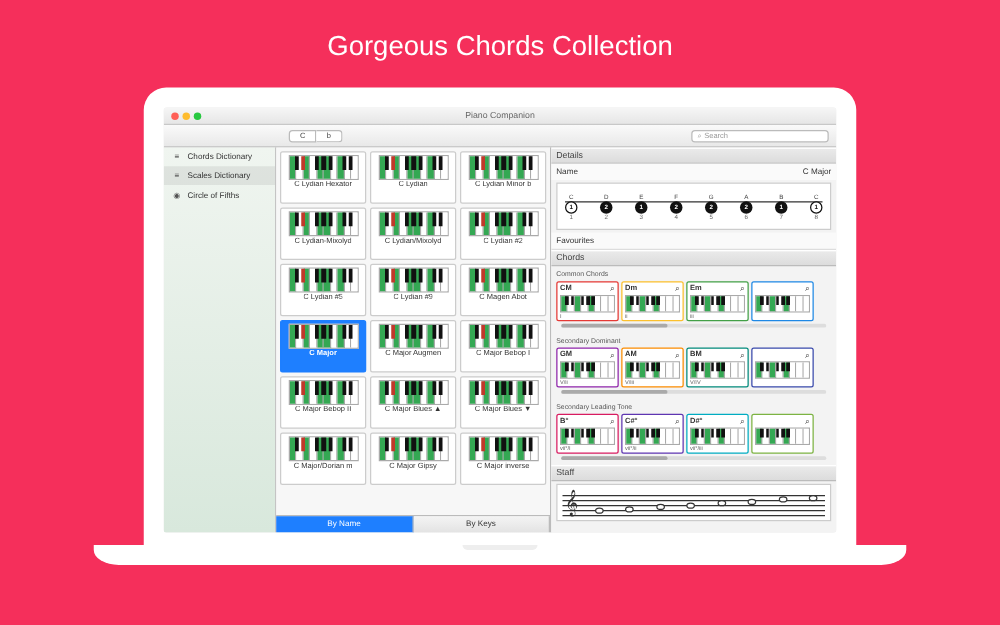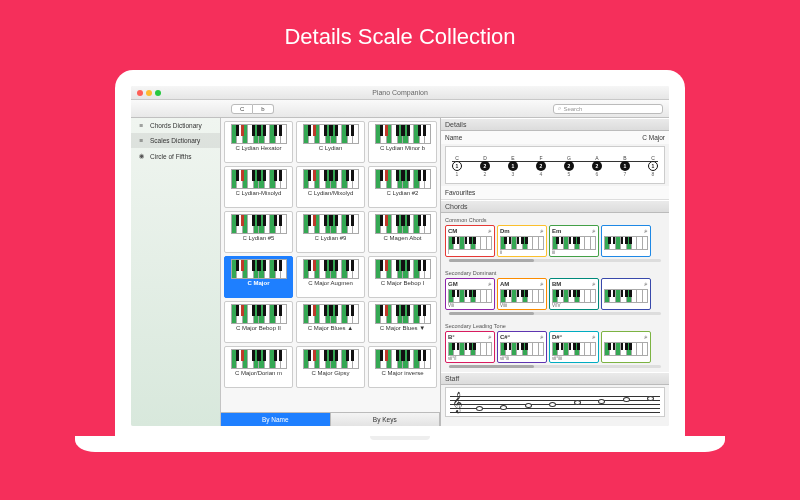--- a/index.html
+++ b/index.html
@@ -167,21 +167,21 @@
 }
 .base::before {
   content:''; position:absolute; left:50%; top:0; transform:translateX(-50%);
   width:60px; height:4px; background:#eee; border-radius:0 0 4px 4px;
 }
 .fav-link { font-size:6.5px; padding:3px 4px; color:#333; background:#fafafa; border-bottom:1px solid #ddd }
 </style>
 </head>
 <body>
 
-<div class="marketing-title">Details Scale Collection</div>
+<div class="marketing-title">Gorgeous Chords Collection</div>
 
 <div class="laptop">
   <div class="screen-bezel">
     <div class="screen">
 
       <div class="titlebar">
         <div class="traffic">
           <div class="dot r"></div>
           <div class="dot y"></div>
           <div class="dot g"></div>

